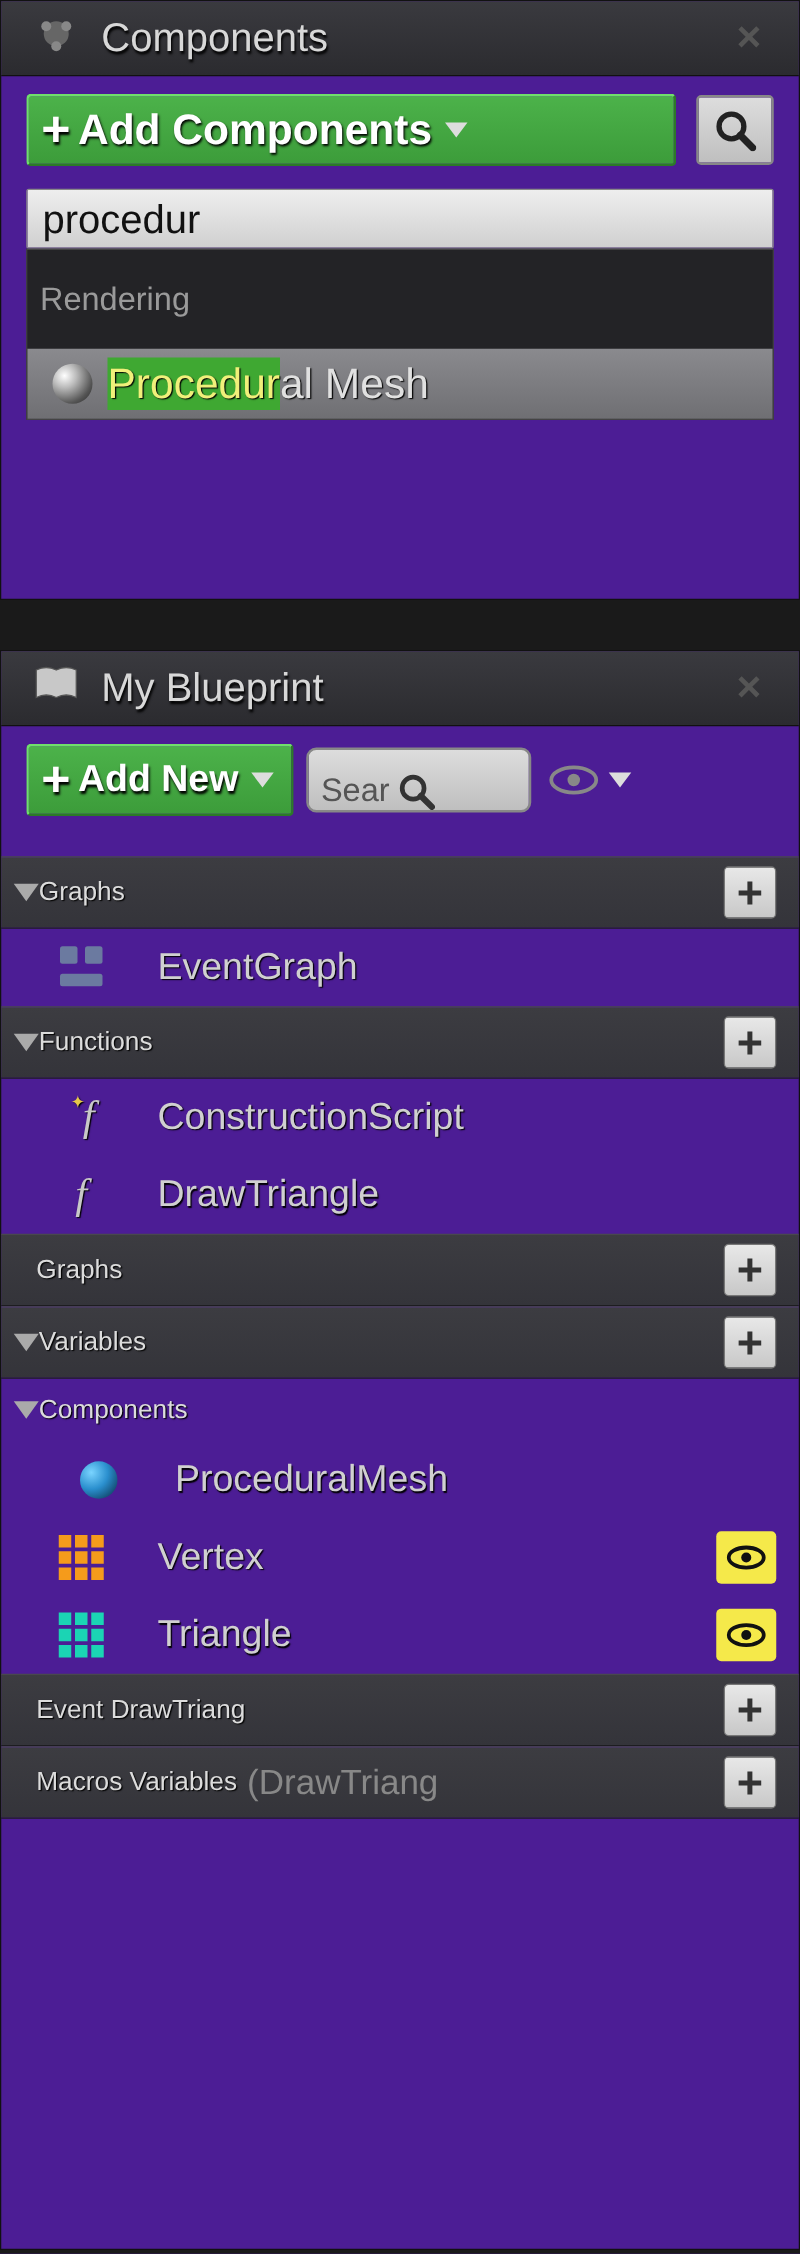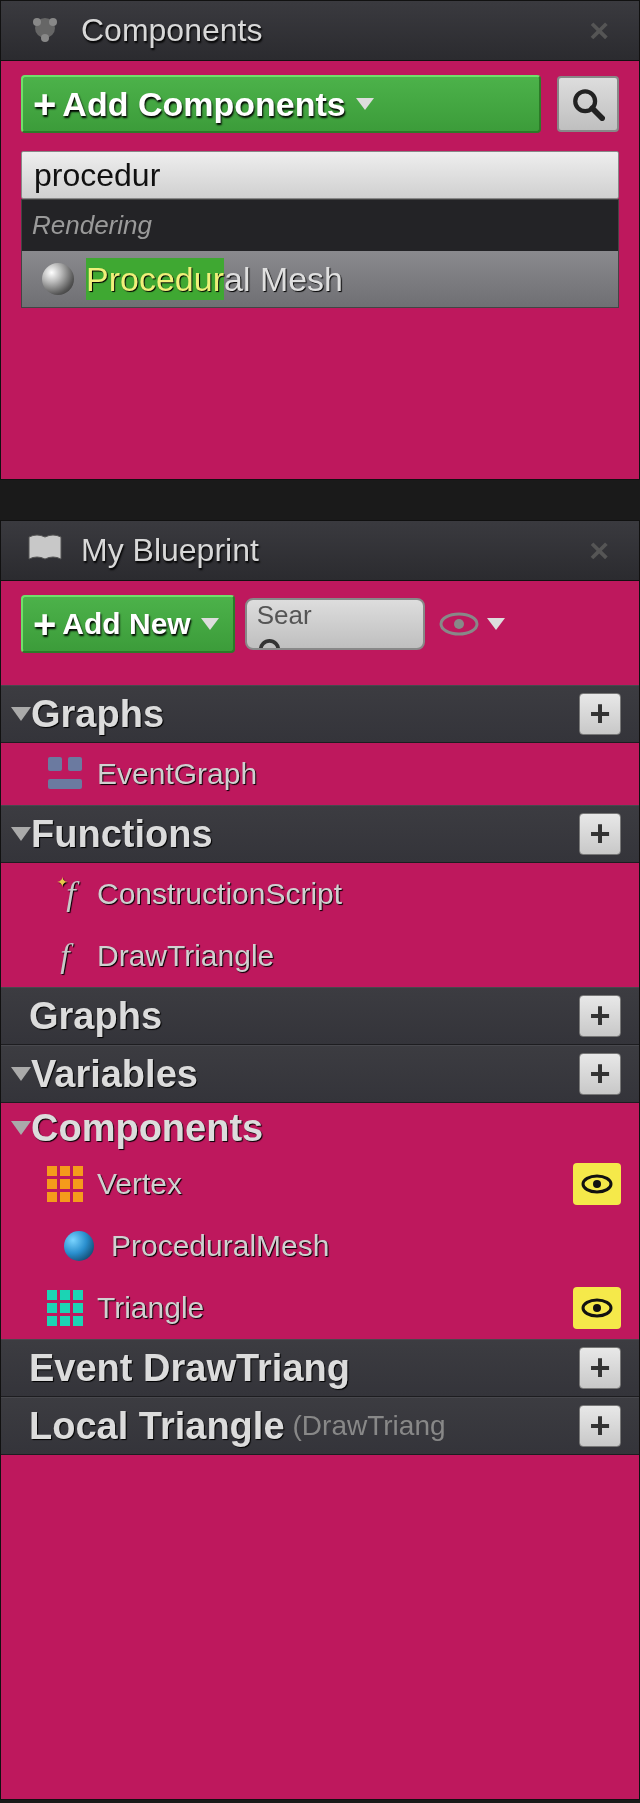--- a/index.html
+++ b/index.html
@@ -7,21 +7,21 @@
     background: #1a1a1a;
     font-family: Arial, Helvetica, sans-serif;
     color: #c0c0c0;
     width: 640px;
     height: 1803px;
     overflow: hidden;
     font-size: 24px;
   }
 
   .panel {
-    background: #be185d;
+    background: #4c1d95;
     border: 1px solid #111;
     margin: 0;
   }
 
   
   .components-panel {
     height: 480px;
     margin-bottom: 40px;
     position: relative;
   }
@@ -105,23 +105,22 @@
   }
 
   .dropdown-section {
     margin: 0 20px;
     background: #2a2a2e;
     border: 1px solid #444;
   }
   .dd-header {
     color: #9a9a9a;
     font-size: 26px;
-    padding: 10px 10px;
+    padding: 24px 10px;
     background: #232326;
-    font-style: italic;
   }
   .dd-item {
     display:flex; align-items:center;
     background: linear-gradient(#8a8a8e, #6f6f73);
     height: 56px;
     padding-left: 20px;
   }
   .dd-item .sphere {
     width:32px; height:32px; border-radius:50%;
     background: radial-gradient(circle at 30% 30%, #fff, #bbb 30%, #555 70%, #222 100%);
@@ -138,28 +137,27 @@
   .blueprint-panel .toolbar-row {
     padding: 14px 20px;
     gap: 10px;
   }
   .blueprint-panel .btn-green { font-size:30px; }
   .pill {
     background: linear-gradient(#ddd,#bfbfbf);
     border: 2px solid #888;
     border-radius: 8px;
     height: 52px;
-    display:flex; align-items:flex-start;
+    display:flex; align-items:flex-end;
     padding: 0 10px;
     color:#555;
     font-size:26px;
     gap:6px;
     width: 180px;
     overflow:hidden;
-    flex-direction:column;
   }
   .pill svg { width:30px; height:30px; flex:none; }
   .eye-dd {
     display:flex; align-items:center; gap:8px;
     padding: 0 4px;
   }
   .eye-dd svg { width:40px; height:28px; }
 
   .tree {
     padding: 8px 0;
@@ -182,41 +180,42 @@
     margin-right:6px;
   }
   .cat .tri.open {
     border-left:14px solid #aaa;
     border-top:10px solid transparent;
     border-bottom:10px solid transparent;
     border-right:none;
     transform: rotate(90deg) translateY(-3px);
   }
   .cat-label {
-    font-weight:bold; font-size:38px; color:#dcdcdc;
+    font-weight:normal; font-size:21px; color:#dcdcdc;
     text-shadow:1px 1px 1px #000;
   }
   .cat-note { color:#888; font-size:28px; margin-left:8px; font-weight:normal; overflow:hidden; white-space:nowrap;}
   .cat .plus-btn {
     margin-left:auto;
     width:42px;height:42px;
     background:linear-gradient(#e8e8e8,#c8c8c8);
     border:1px solid #777;
     border-radius:4px;
     display:flex; align-items:center; justify-content:center;
     color:#333; font-size:36px; font-weight:bold;
   }
 
   .leaf {
     display:flex; align-items:center;
     height:62px;
     padding:0 18px 0 46px;
     color:#d0d0d0;
     font-size:30px;
     text-shadow:1px 1px 1px #000;
+    gap:29px;
   }
   .leaf.sub { padding-left:60px; }
   .leaf .leaf-icon { width:36px; height:36px; margin-right:14px; display:flex;align-items:center;justify-content:center;}
   .leaf .eye-badge {
     margin-left:auto;
     width:48px;height:42px;
     background:#f5e94a;
     border-radius:4px;
     display:flex;align-items:center;justify-content:center;
   }
@@ -361,20 +360,26 @@
     <div class="cat">
       <span class="tri open"></span>
       <span class="cat-label">Variables</span>
       <div class="plus-btn">+</div>
     </div>
 
     <div class="cat" style="background:none;border:none;height:50px;">
       <span class="tri open"></span>
       <span class="cat-label">Components</span>
     </div>
+    <div class="leaf sub">
+      <span class="leaf-icon">
+          <span class="sphere-icon"></span>
+        </span>
+      <span>ProceduralMesh</span>
+    </div>
     <div class="leaf">
       <span class="leaf-icon">
         <span class="grid-icon grid-orange">
             <span></span>
             <span></span>
             <span></span>
             <span></span>
             <span></span>
             <span></span>
             <span></span>
@@ -383,26 +388,20 @@
           </span>
       </span>
       <span>Vertex</span>
       <div class="eye-badge">
         <svg viewBox="0 0 32 20">
             <ellipse cx="16" cy="10" rx="14" ry="8" fill="none" stroke="#111" stroke-width="3"></ellipse>
             <circle cx="16" cy="10" r="4" fill="#111"></circle>
           </svg>
       </div>
     </div>
-    <div class="leaf sub">
-      <span class="leaf-icon">
-          <span class="sphere-icon"></span>
-        </span>
-      <span>ProceduralMesh</span>
-    </div>
     <div class="leaf">
       <span class="leaf-icon">
         <span class="grid-icon grid-teal">
             <span></span>
             <span></span>
             <span></span>
             <span></span>
             <span></span>
             <span></span>
             <span></span>
@@ -418,19 +417,19 @@
           </svg>
       </div>
     </div>
 
     <div class="cat">
       <span class="cat-label" style="margin-left:18px">Event DrawTriang</span>
       <div class="plus-btn">+</div>
     </div>
 
     <div class="cat">
-      <span class="cat-label" style="margin-left:18px">Local Triangle</span>
+      <span class="cat-label" style="margin-left:18px">Macros Variables</span>
       <span class="cat-note">(DrawTriang</span>
       <div class="plus-btn">+</div>
     </div>
 
   </div>
 </div>
 
 </body></html>

